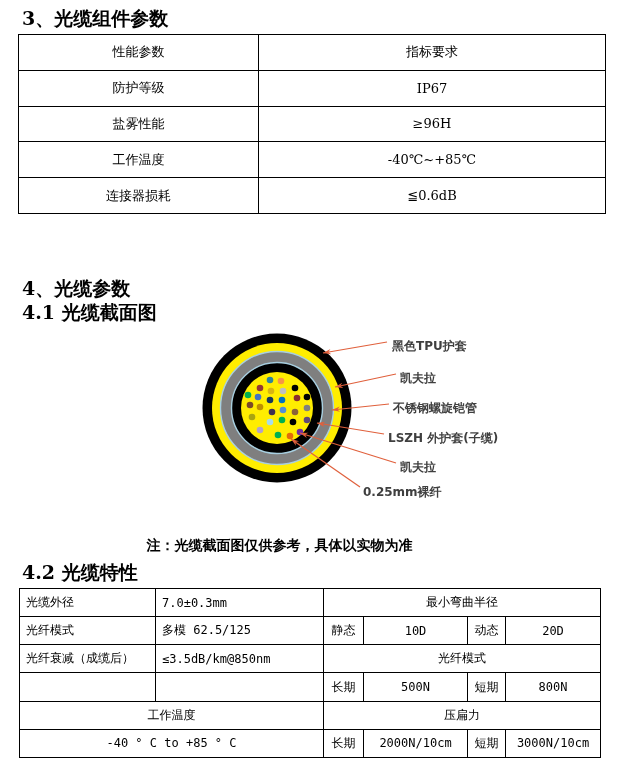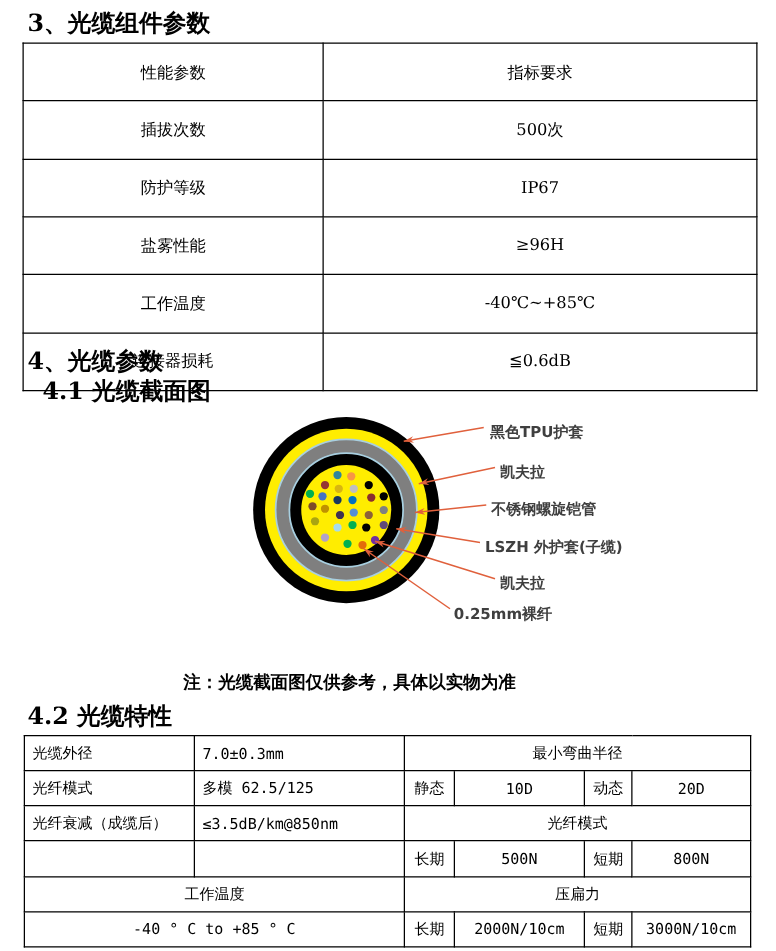--- a/index.html
+++ b/index.html
@@ -7,30 +7,30 @@
     width:621px;height:761px;position:relative;background:#ffffff;
     font-family:"DejaVu Serif","Liberation Serif",serif;color:#000;
     overflow:hidden;
   }
   .heading{
     position:absolute;left:22px;font-weight:bold;font-size:19px;
     white-space:nowrap;
   }
   #sec3{top:6px;}
   #sec4{top:276px;}
-  #sec41{top:300px;margin-left:12px;}
+  #sec41{top:300px;}
   #sec42{top:560px;}
   #note{
     position:absolute;top:537px;left:0;width:559px;text-align:center;
     font-weight:bold;font-size:14px;
   }
   table{border-collapse:collapse;table-layout:fixed;position:absolute;}
   td{border:1px solid #000;overflow:hidden;white-space:nowrap;}
   
-  #t1{left:18px;top:34px;width:587px;height:279px;font-size:13px;}
+  #t1{left:18px;top:34px;width:587px;height:180px;font-size:13px;}
   #t1 td{text-align:center;vertical-align:middle;}
   
   #t2{left:19px;top:588px;width:581px;height:170px;
       font-family:"DejaVu Sans Mono","Liberation Mono",monospace;font-size:12px;}
   #t2 td{vertical-align:middle;text-align:center;margin-top:29px;}
   #t2 td.lft{text-align:left;padding-left:6px;}
   
   #diagram{position:absolute;left:0;top:330px;}
   .lbl{
     font-family:"DejaVu Sans","Liberation Sans",sans-serif;
@@ -44,24 +44,20 @@
 
 <table id="t1">
   <colgroup>
       <col style="width:240px">
       <col style="width:347px">
     </colgroup>
   <tbody>
       <tr>
     <td>性能参数</td>
     <td>指标要求</td>
-  </tr>
-  <tr>
-    <td>插拔次数</td>
-    <td>500次</td>
   </tr>
   <tr>
     <td>防护等级</td>
     <td>IP67</td>
   </tr>
   <tr>
     <td>盐雾性能</td>
     <td>≥96H</td>
   </tr>
   <tr>

